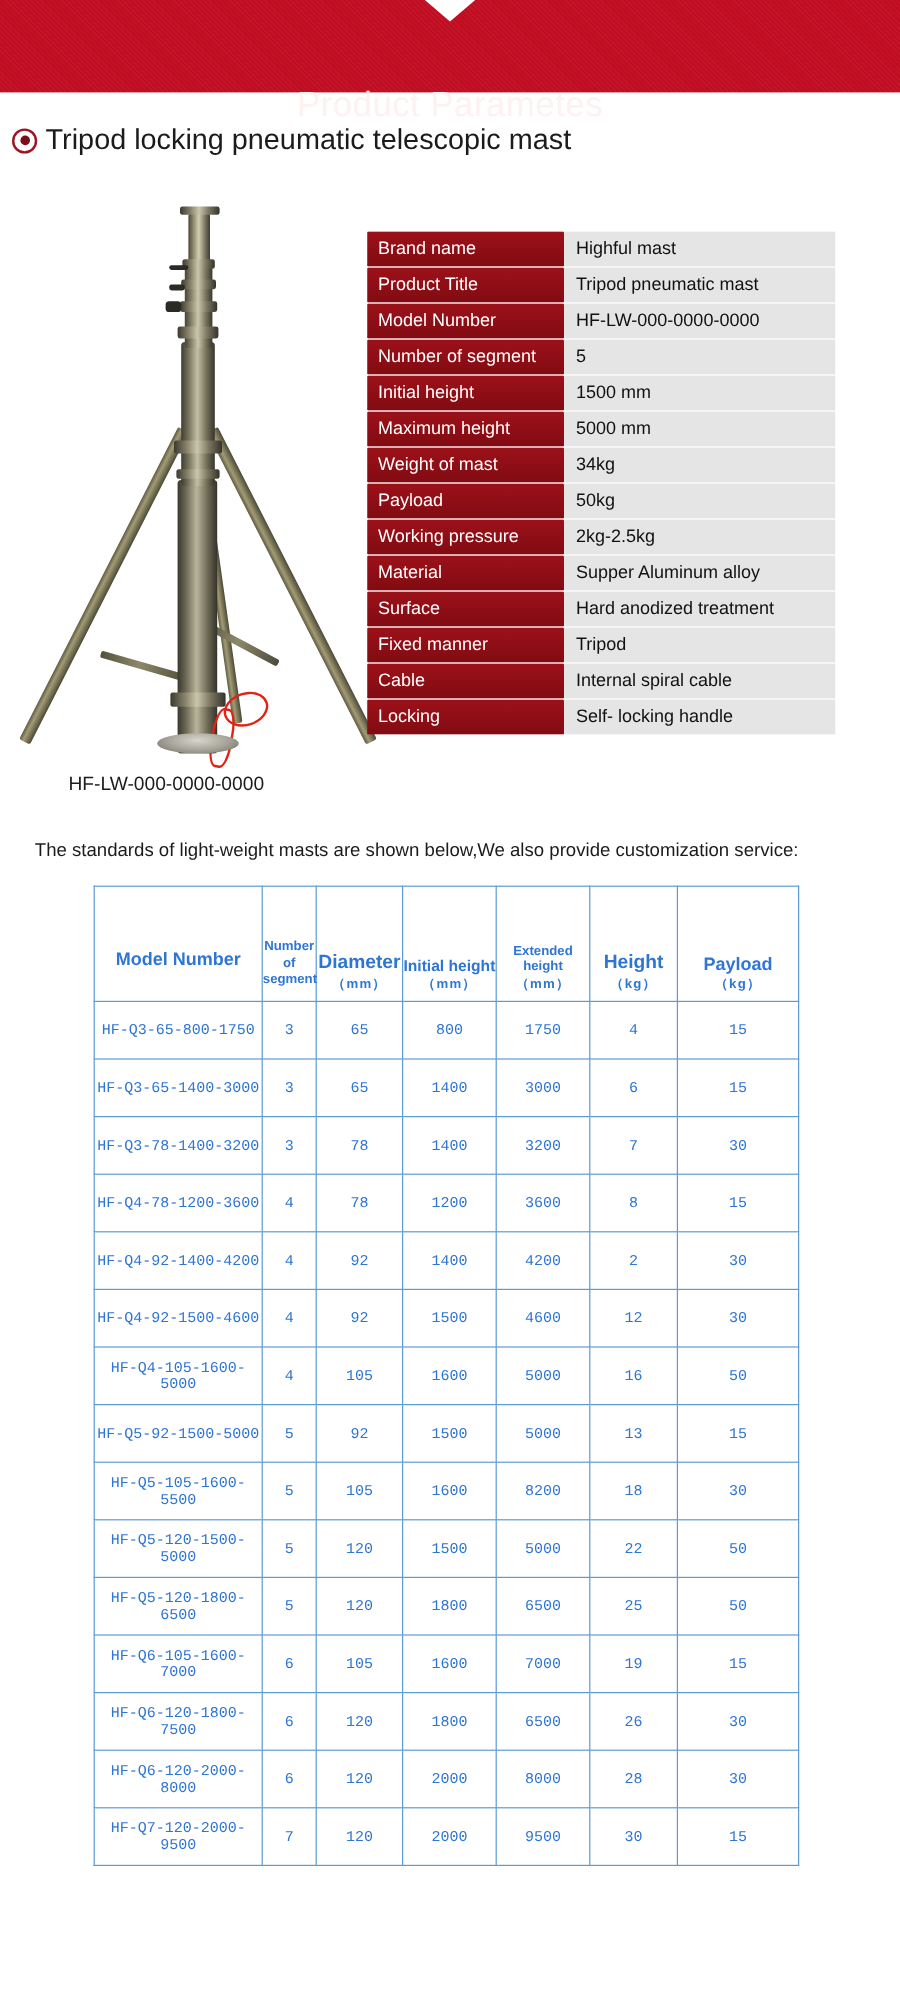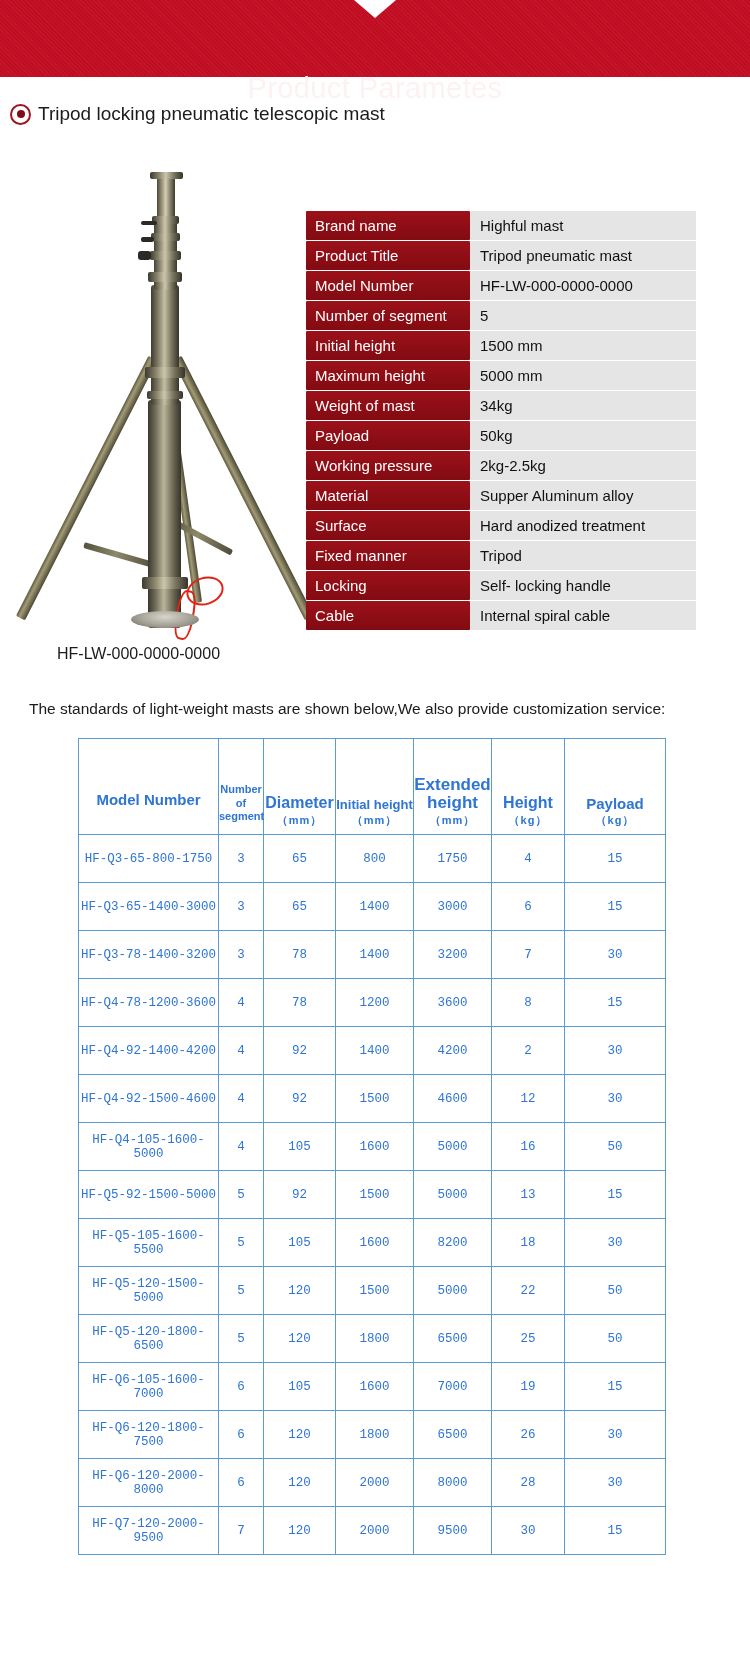--- a/index.html
+++ b/index.html
@@ -71,21 +71,21 @@
   .bullet-icon::after {
     content: "";
     position: absolute;
     left: 50%; top: 50%;
     transform: translate(-50%, -50%);
     width: 8px; height: 8px;
     border-radius: 50%;
     background: #7d0e18;
   }
   .section-head-text {
-    font-size: 19px;
+    font-size: 24px;
     color: #1b1b1b;
   }
 
   
   .photo {
     position: absolute;
     left: 0px;
     top: 145px;
     width: 310px;
     height: 500px;
@@ -135,21 +135,21 @@
     left: 57px;
     top: 645px;
     font-size: 16px;
     color: #1b1b1b;
   }
 
   
   .spec-table {
     position: absolute;
     left: 306px;
-    top: 211px;
+    top: 193px;
     width: 390px;
   }
   .spec-row {
     display: flex;
     align-items: stretch;
     margin-bottom: 1px;
   }
   .spec-label {
     width: 164px;
     flex: none;
@@ -205,21 +205,21 @@
     height: 89px;
     vertical-align: bottom;
     padding-bottom: 6px;
   }
   .th-main { display: block; line-height: 1.05; }
   .th-unit { display: block; font-size: 11px; line-height: 1.5; letter-spacing: 1px; }
   .th-model { font-size: 15px; padding-bottom: 20px; }
   .th-seg   { font-size: 11px; line-height: 1.25; padding-bottom: 4px; }
   .th-dia   { font-size: 16px; }
   .th-init  { font-size: 13px; }
-  .th-ext   { font-size: 17px; }
+  .th-ext   { font-size: 11px; }
   .th-h     { font-size: 16px; }
   .th-pay   { font-size: 15px; }
 
   table.std-table tbody td {
     height: 47px;
     font-size: 12.5px;
     font-family: "Liberation Mono", monospace;
     letter-spacing: 0px;
   }
   td.c-model {
@@ -338,26 +338,26 @@
   </div>
   <div class="spec-row">
     <div class="spec-label">Surface</div>
     <div class="spec-value">Hard anodized treatment</div>
   </div>
   <div class="spec-row">
     <div class="spec-label">Fixed manner</div>
     <div class="spec-value">Tripod</div>
   </div>
   <div class="spec-row">
+    <div class="spec-label">Cable</div>
+    <div class="spec-value">Internal spiral cable</div>
+  </div>
+  <div class="spec-row">
     <div class="spec-label">Locking</div>
     <div class="spec-value">Self- locking handle</div>
-  </div>
-  <div class="spec-row">
-    <div class="spec-label">Cable</div>
-    <div class="spec-value">Internal spiral cable</div>
   </div>
 
 </div>
 
 <div class="intro-line">The standards of light-weight masts are shown below,We also provide customization service:</div>
 
 <div class="std-table-wrap">
   <table class="std-table">
     <colgroup>
       <col class="w-model">

